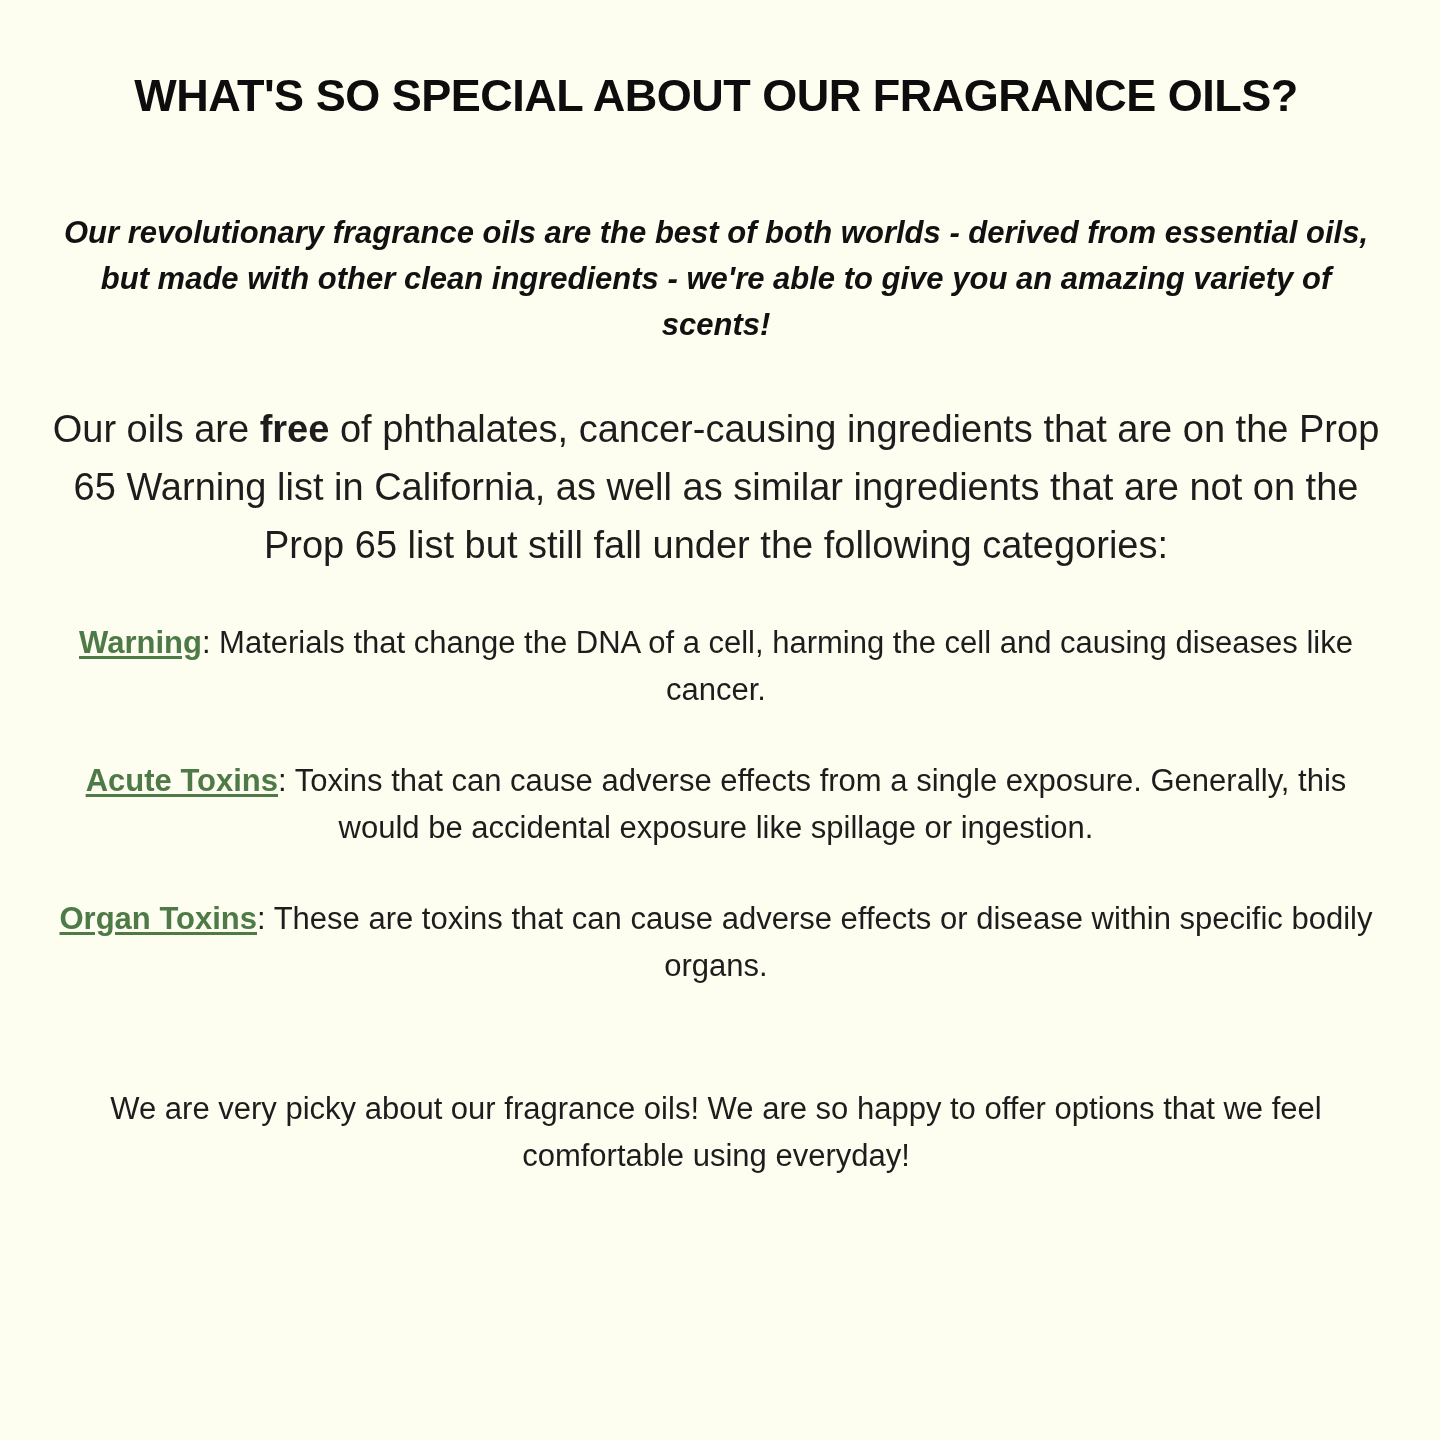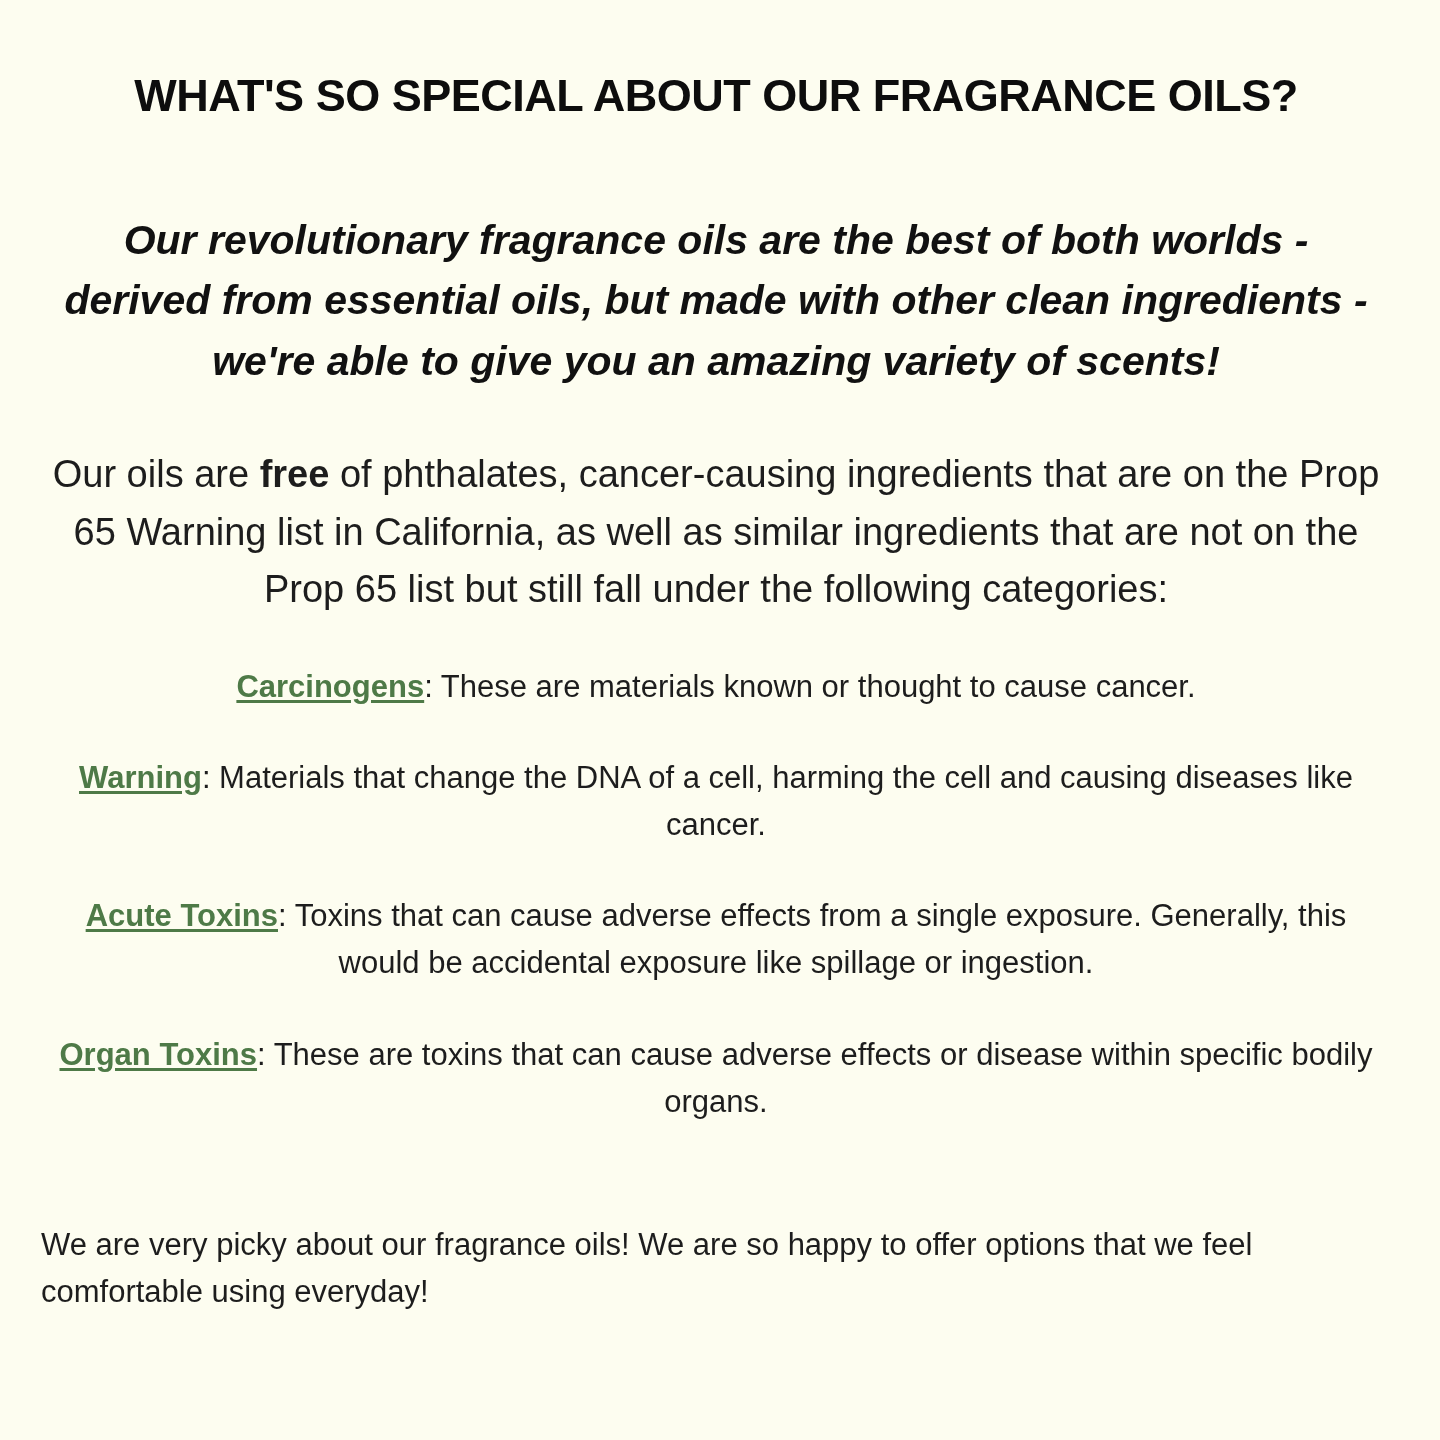--- a/index.html
+++ b/index.html
@@ -27,21 +27,21 @@
     font-size: 45px;
     font-weight: bold;
     letter-spacing: -0.5px;
     text-align: center;
     line-height: 1.15;
     color: #0d0d0d;
     margin: 0 0 88px 0;
     width: 100%;
   }
   .lede {
-    font-size: 41px;
+    font-size: 31px;
     font-weight: bold;
     font-style: italic;
     text-align: center;
     line-height: 1.48;
     color: #111111;
     width: 1320px;
     margin: 0 0 54px 0;
   }
   .intro {
     font-size: 38px;
@@ -68,40 +68,39 @@
     margin-bottom: 44px;
   }
   .def-term {
     color: #4e7a47;
     font-weight: 600;
     text-decoration: underline;
     text-underline-offset: 3px;
   }
   .outro {
     font-size: 31px;
-    text-align: left;
+    text-align: center;
     line-height: 1.52;
     color: #1d1d1d;
     width: 1350px;
     margin: 52px 0 0 0;
   }
 </style>
 </head>
 <body>
 
 <div class="page">
 
   <h1 class="headline">WHAT'S SO SPECIAL ABOUT OUR FRAGRANCE OILS?</h1>
 
   <p class="lede">Our revolutionary fragrance oils are the best of both worlds - derived from essential oils, but made with other clean ingredients - we're able to give you an amazing variety of scents!</p>
 
   <p class="intro"><span>Our oils are </span><b>free</b><span> of phthalates, cancer-causing ingredients that are on the Prop 65 Warning list in California, as well as similar ingredients that are not on the Prop 65 list but still fall under the following categories:</span></p>
 
   <ul class="defs">
-    <li class="def-item"><span class="def-term">Carcinogens</span><span>: These are materials known or thought to cause cancer.</span></li>
     <li class="def-item"><span class="def-term">Warning</span><span>: Materials that change the DNA of a cell, harming the cell and causing diseases like cancer.</span></li>
     <li class="def-item"><span class="def-term">Acute Toxins</span><span>: Toxins that can cause adverse effects from a single exposure. Generally, this would be accidental exposure like spillage or ingestion.</span></li>
     <li class="def-item"><span class="def-term">Organ Toxins</span><span>: These are toxins that can cause adverse effects or disease within specific bodily organs.</span></li>
   </ul>
 
   <p class="outro">We are very picky about our fragrance oils! We are so happy to offer options that we feel comfortable using everyday!</p>
 
 </div>
 
 </body></html>

